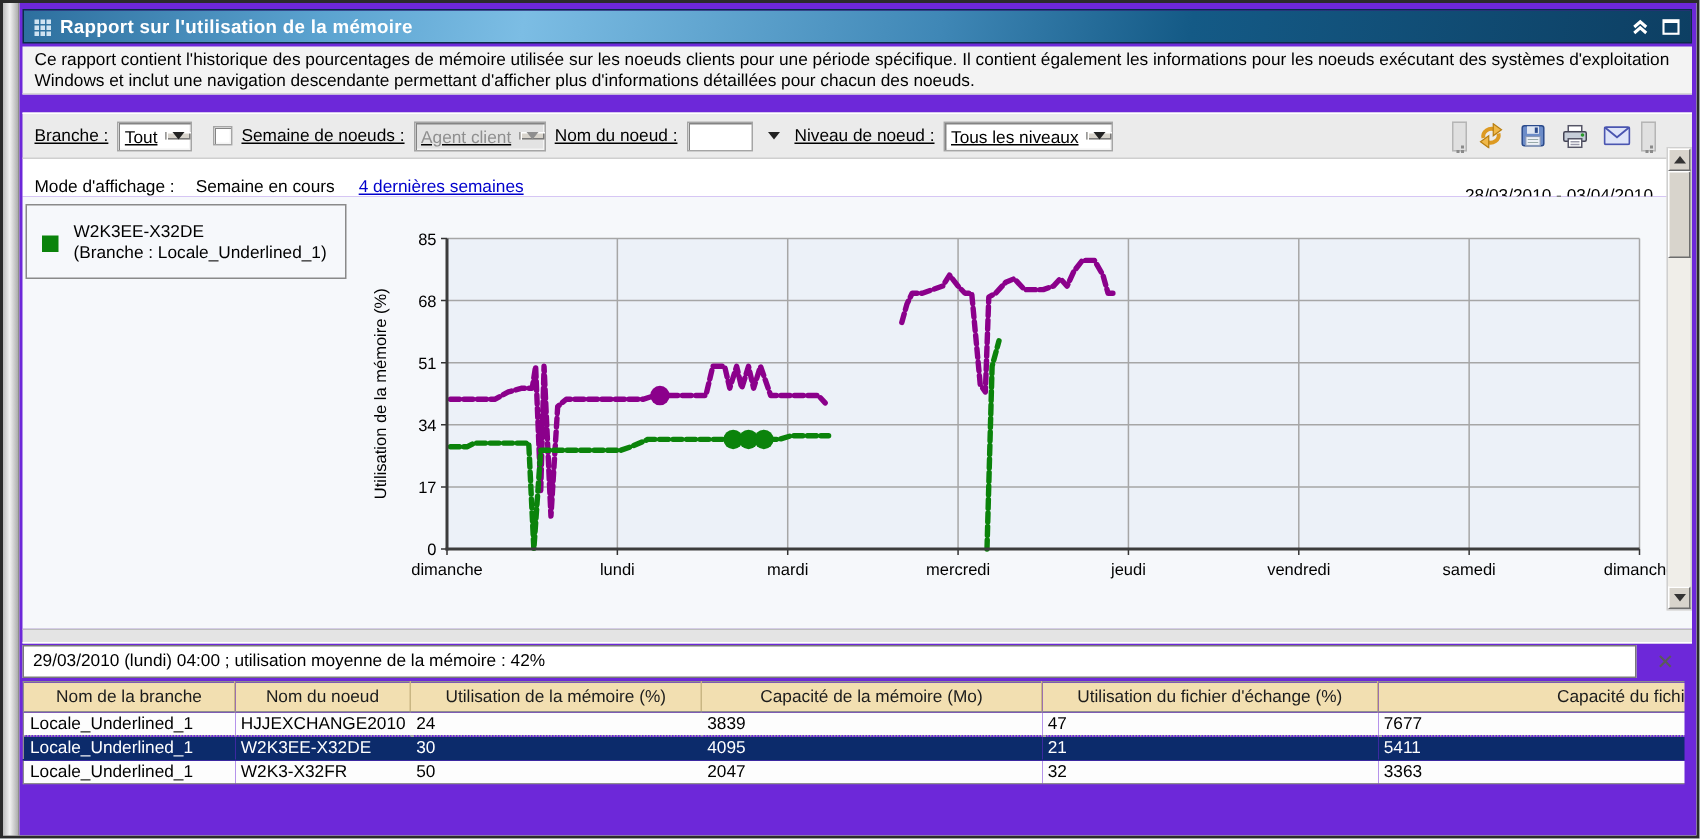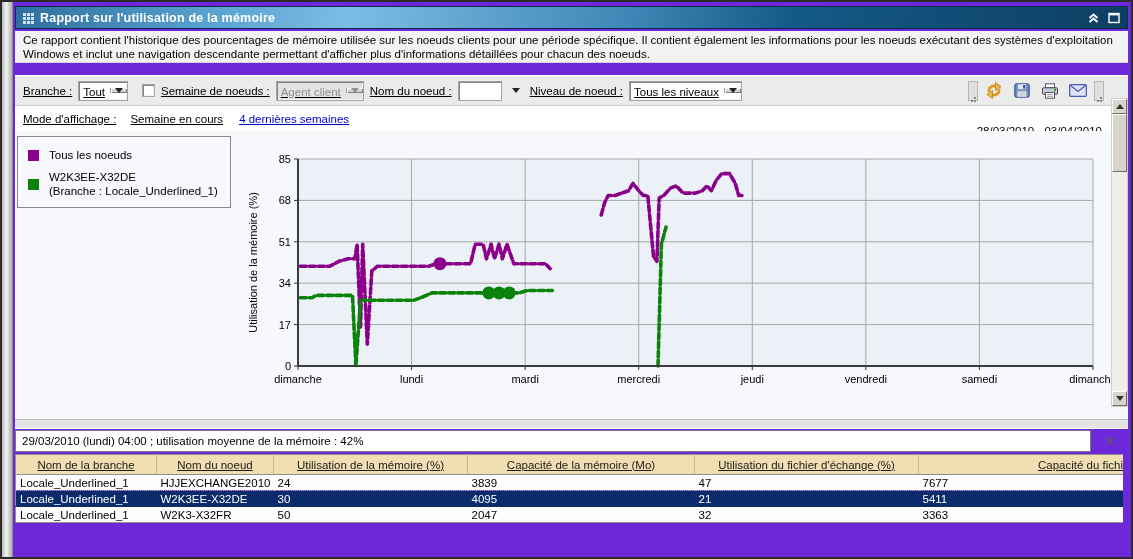--- a/index.html
+++ b/index.html
@@ -32,21 +32,21 @@
   .wsel.disabled .tri-down{border-top-color:#8f8f8f;}
   .chk{width:13px;height:13px;background:#fff;box-shadow:inset 1px 1px 0 #848484,inset -1px -1px 0 #f4f4f4;border:1px solid #a5a5a5;box-sizing:border-box;margin-left:8px;}
   .tinput{width:44px;height:20px;background:#fff;border:1px solid #a5a5a5;box-shadow:inset 1px 1px 0 #848484;box-sizing:border-box;font-size:11.5px;padding:0 3px;}
   .dd-alone{margin:0 4px;}
   .toolbar{margin-left:auto;display:flex;align-items:center;gap:4px;margin-right:16px;}
   .tool-grip{width:8px;height:18px;background:#e0e0e0;border:1px solid #b5b5b5;position:relative;}
   .tool-grip:after{content:"";position:absolute;right:1px;bottom:1px;width:2px;height:2px;background:#8a8a8a;box-shadow:-3px 3px 0 #8a8a8a,0 3px 0 #8a8a8a;top:auto;}
   .tool-btn{width:24px;height:22px;display:flex;align-items:center;justify-content:center;cursor:pointer;}
 
   
-  .moderow{position:relative;margin:0 3px 0 2px;height:25px;display:flex;align-items:center;font-size:11.5px;padding:0 8px;box-sizing:border-box;background:#fff;text-decoration:underline;}
+  .moderow{position:relative;margin:0 3px 0 2px;height:25px;display:flex;align-items:flex-end;font-size:11.5px;padding:0 8px;box-sizing:border-box;background:#fff;}
   .moderow .cur{margin-left:14px;}
   .moderow a{margin-left:16px;color:#0000cc;text-decoration:underline;cursor:pointer;}
   .daterange{position:absolute;right:26px;top:19px;font-size:11.5px;}
 
   
   .chart-region{position:relative;margin:0 3px 0 2px;height:288px;background:#f6f8fb;}
   .legend{position:absolute;left:2px;top:5px;border:1px solid #8a8a8a;padding:9px 12px 9px 10px;font-size:11.5px;line-height:14px;}
   .leg-item{display:flex;align-items:center;margin:2px 0 8px 0;}
   .leg-item:last-child{margin-bottom:0;}
   .sw{width:11px;height:11px;margin-right:10px;flex:0 0 auto;}
@@ -60,21 +60,21 @@
   .sb-thumb{position:absolute;left:0;top:15px;width:15px;height:58px;background:#d8d4cc;border:1px solid;border-color:#fff #6d6d6d #6d6d6d #fff;box-sizing:border-box;cursor:grab;}
   .tri-up-s{width:0;height:0;border-left:4px solid transparent;border-right:4px solid transparent;border-bottom:5px solid #333;}
   .tri-dn-s{width:0;height:0;border-left:4px solid transparent;border-right:4px solid transparent;border-top:5px solid #333;}
 
   
   .divider{margin:0 3px 0 2px;height:8px;background:#e4e4e4;border-top:1px solid #bdbdbd;border-bottom:1px solid #fff;}
   .tipbar{position:relative;margin:1px 40px 0 2px;height:22px;border:1px solid #7a7a7a;background:#fff;box-sizing:border-box;font-size:11.5px;display:flex;align-items:center;padding:0 6px;}
   .close-x{position:absolute;right:-26px;top:1px;font-size:14px;font-weight:bold;color:#5a5a5a;cursor:pointer;line-height:18px;}
   .tablewrap{margin:2px 0 0 2px;width:1108px;overflow:hidden;}
   table.grid{border-collapse:collapse;table-layout:fixed;width:1320px;font-size:11.5px;border:1px solid #8e8e8e;}
-  table.grid th{background:#f2dfb1;font-weight:normal;color:#1c1c1c;height:19px;border-right:1px solid #c9b683;border-bottom:1px solid #8e8e8e;padding:0 4px;text-align:center;overflow:hidden;white-space:nowrap;cursor:pointer;text-decoration:underline;}
+  table.grid th{background:#f2dfb1;font-weight:normal;color:#1c1c1c;height:19px;border-right:1px solid #c9b683;border-bottom:1px solid #8e8e8e;padding:0 4px;text-align:center;overflow:hidden;white-space:nowrap;cursor:pointer;}
   table.grid td{height:15px;padding:0 4px;border-bottom:1px dotted #a8a8a8;overflow:hidden;white-space:nowrap;background:#fdfdfd;cursor:pointer;}
   table.grid tr.selected td{background:#0c2b6b;color:#fff;border-bottom:1px solid #0c2b6b;}
 </style>
 </head>
 <body>
 
 <div class="win">
   <div class="left-strip"></div>
   <div class="content">
 
@@ -167,24 +167,20 @@
 
     <div class="moderow">
       <span class="lbl">Mode d'affichage :</span>
       <span class="cur">Semaine en cours</span>
       <a>4 dernières semaines</a>
       <span class="daterange">28/03/2010 - 03/04/2010</span>
     </div>
 
     <div class="chart-region">
       <div class="legend">
-        <div class="leg-item">
-          <span class="sw" style="background: rgb(139, 0, 139);"></span>
-          <span>Tous les noeuds</span>
-        </div>
         <div class="leg-item">
           <span class="sw" style="background: rgb(11, 131, 11);"></span>
           <span>
             <span>W2K3EE-X32DE</span><br>
             <span>(Branche : Locale_Underlined_1)</span>
           </span>
         </div>
       </div>
       <svg id="chart-svg" width="877" height="256" viewBox="0 0 877 256">
           <rect x="53" y="21" width="795" height="207" fill="#ECF1F8"></rect>

